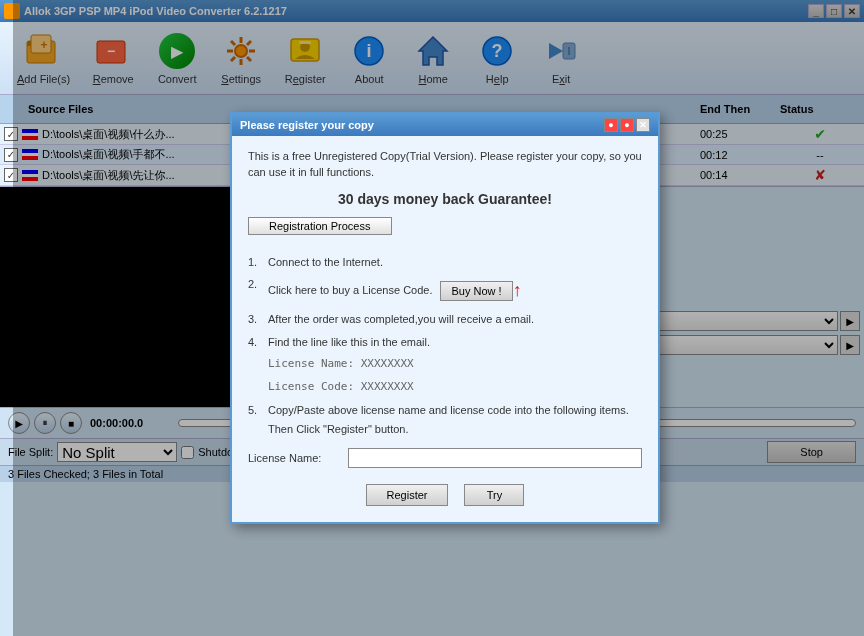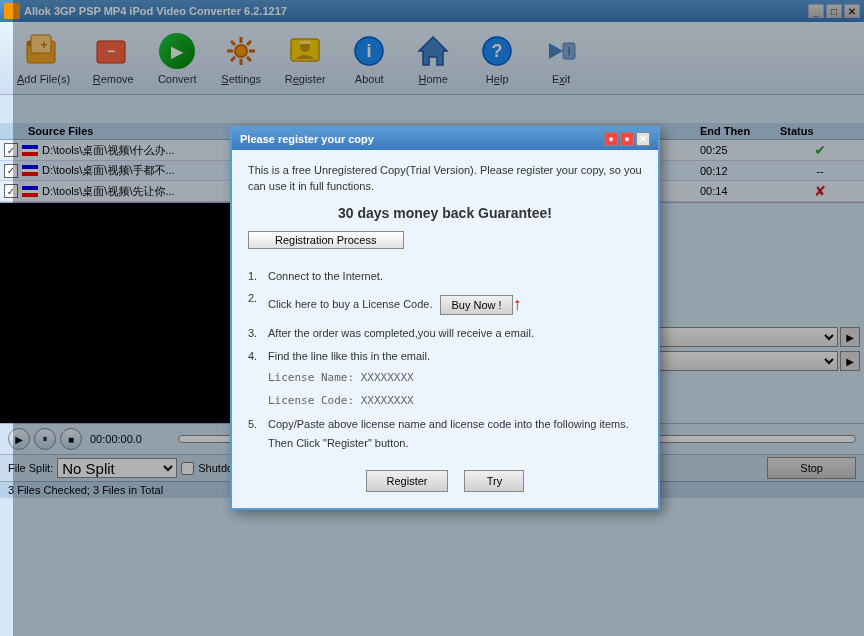--- a/index.html
+++ b/index.html
@@ -42,22 +42,22 @@
     .toolbar-icon {
       width: 40px; height: 40px; display: flex; align-items: center; justify-content: center;
     }
     .toolbar-label { font-size: 11px; color: #333; margin-top: 2px; }
     .toolbar-label u { text-decoration: underline; }
     .icon-convert { width: 36px; height: 36px; border-radius: 50%; background: linear-gradient(135deg, #22cc44, #008800); display: flex; align-items: center; justify-content: center; }
     .icon-convert::after { content: '▶'; color: white; font-size: 16px; }
 
     
     .file-list-header {
-      display: flex; background: #b8d4ec; border-bottom: 1px solid #8ab; padding: 2px 4px;
-      font-size: 11px; font-weight: bold; margin-top: 28px;
+      display: flex; background: #b8d4ec; border-bottom: 1px solid #8ab; padding: 8px 4px;
+      font-size: 11px; font-weight: bold;
     }
     .col-check { width: 24px; }
     .col-source { flex: 1; }
     .col-end-time { width: 80px; }
     .col-status { width: 80px; }
 
     
     .file-rows { background: #e8f4fd; border-bottom: 1px solid #aac; }
     .file-row {
       display: flex; align-items: center; padding: 2px 4px; border-bottom: 1px solid #cce;
@@ -88,21 +88,21 @@
       background: linear-gradient(to bottom, #fff, #e8e8e8);
     }
     .settings-arrow { width: 20px; height: 20px; border: 1px solid #888; background: #e0e0e0; display: flex; align-items: center; justify-content: center; cursor: pointer; margin-left: 2px; font-size: 10px; }
 
     
     .progress-area {
       background: #d0e4f5; border-top: 1px solid #aac; padding: 4px 8px;
       display: flex; align-items: center; gap: 8px;
     }
     .progress-track { flex: 1; height: 8px; background: #fff; border: 1px solid #888; border-radius: 4px; }
-    .time-display { font-size: 11px; min-width: 80px; }
+    .time-display { font-size: 11px; min-width: 80px; font-weight: bold; }
     .play-controls { display: flex; gap: 4px; }
     .ctrl-btn {
       width: 22px; height: 22px; border: 1px solid #888; background: linear-gradient(to bottom, #e8f4fd, #b8d0e8);
       display: flex; align-items: center; justify-content: center; cursor: pointer; border-radius: 50%;
       font-size: 10px;
     }
 
     
     .status-bar {
       background: #c8dced; border-top: 1px solid #aac; padding: 2px 8px;
@@ -143,21 +143,21 @@
     }
     .dialog-title-controls { display: flex; gap: 2px; }
     .dialog-title-btn {
       width: 14px; height: 14px; background: #e0e0e0; border: 1px solid #888;
       display: flex; align-items: center; justify-content: center; font-size: 9px; cursor: pointer;
     }
     .dialog-content { padding: 12px 16px; }
     .dialog-intro { font-size: 11px; color: #333; margin-bottom: 10px; line-height: 1.5; }
     .dialog-guarantee { text-align: center; font-size: 14px; font-weight: bold; color: #333; margin-bottom: 10px; }
     .dialog-tab {
-      border: 1px solid #888; padding: 2px 26px; font-size: 11px;
+      border: 1px solid #888; padding: 2px 20px; font-size: 11px;
       background: linear-gradient(to bottom, #fff, #e0e0e0);
       display: inline-block; margin-bottom: 10px; cursor: pointer;
     }
     .dialog-steps { font-size: 11px; color: #333; line-height: 1.7; margin-bottom: 10px; }
     .step-row { display: flex; align-items: flex-start; margin-bottom: 4px; }
     .step-num { min-width: 20px; }
     .step-text { flex: 1; }
     .buy-btn {
       background: linear-gradient(to bottom, #f0f0f0, #d0d0d0);
       border: 1px solid #888; padding: 3px 10px; font-size: 11px; cursor: pointer;
@@ -429,20 +429,24 @@
         </div>
         <div class="step-row" style="padding-left:20px;">
           <span class="step-text license-placeholder">License Code: XXXXXXXX</span>
         </div>
         <div class="step-row">
           <span class="step-num">5.</span>
           <span class="step-text">Copy/Paste above license name and license code into the following items. Then Click "Register" button.</span>
         </div>
       </div>
 
+      <div class="form-row">
+        <span class="form-label">License Name:</span>
+        <input class="form-input" type="text" style="">
+      </div>
 
       <div class="dialog-buttons">
         <button class="dialog-btn">Register</button>
         <button class="dialog-btn">Try</button>
       </div>
     </div>
   </div>
 </div>
 
 </body></html>

